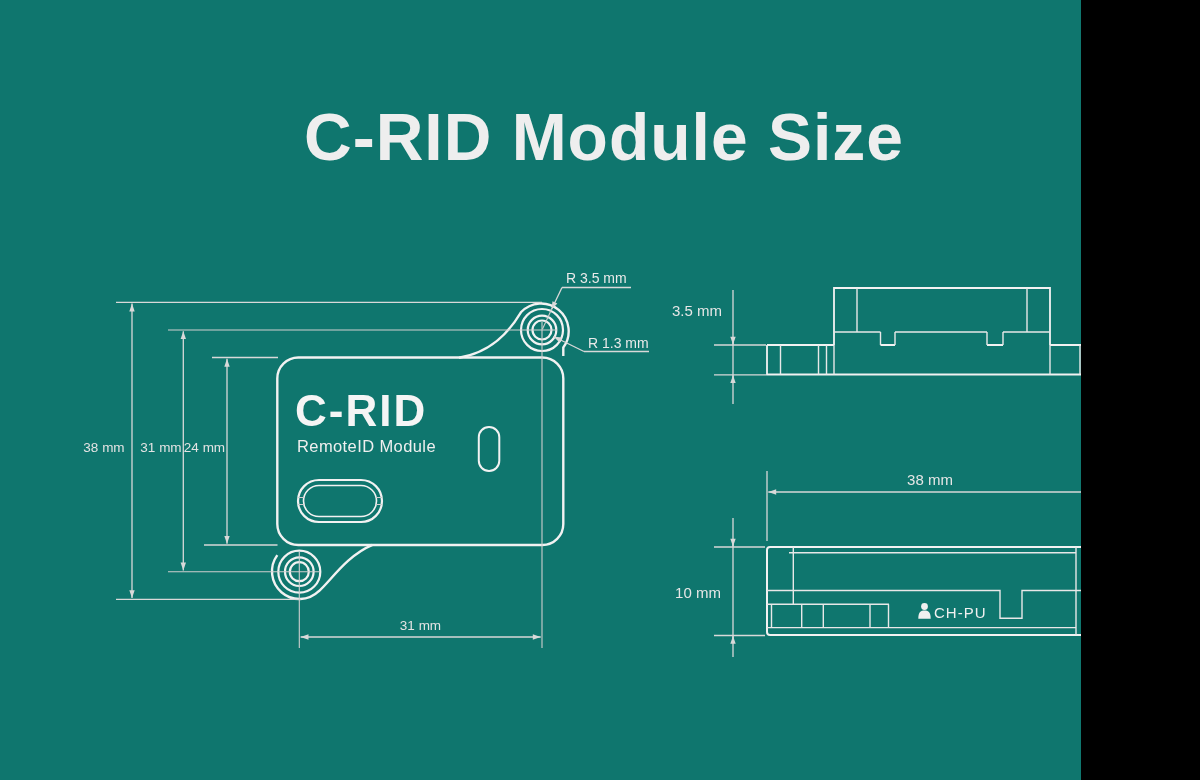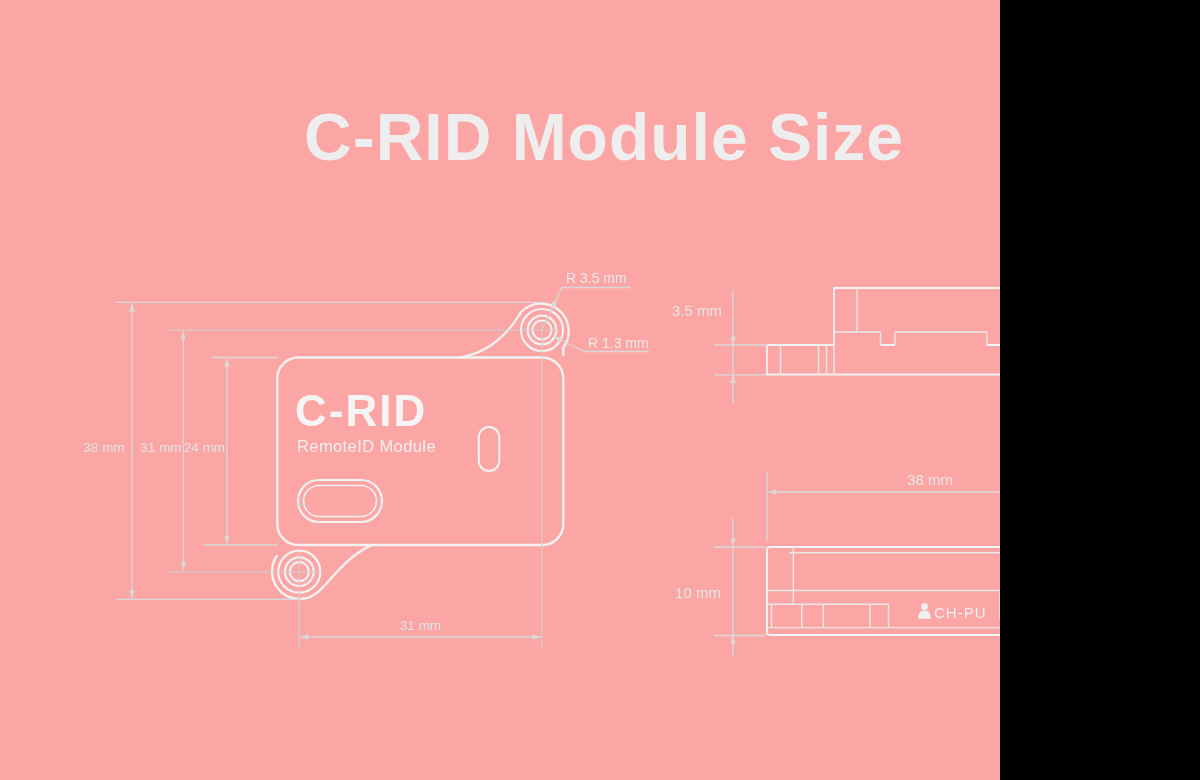--- a/index.html
+++ b/index.html
@@ -1,16 +1,16 @@
 <!DOCTYPE html>
 <html><head>
 <meta charset="utf-8">
 <style>
   html,body{margin:0;padding:0;background:#000;}
-  .stage{position:relative;width:1000px;height:780px;background:#fca5a5;overflow:hidden;
+  .stage{position:relative;width:1081px;height:780px;background:#0f766e;overflow:hidden;
          font-family:"Liberation Sans", sans-serif;}
   svg{display:block;}
   text{font-family:"Liberation Sans", sans-serif;}
   .title-text{font-size:66px;font-weight:600;letter-spacing:1px;}
   .dim-text{font-size:13.5px;fill:#e3e3e3;}
   .dim-text-lg{font-size:15px;fill:#e6e6e6;}
   .callout-text{font-size:14px;fill:#eaeaea;}
   .logo-text{font-size:44px;font-weight:800;letter-spacing:2px;fill:#f5f5f5;}
   .logo-sub{font-size:16.5px;font-weight:500;letter-spacing:0.4px;fill:#efefef;}
   .brand-text{font-size:15px;font-weight:500;letter-spacing:1px;fill:#f0f0f0;}

